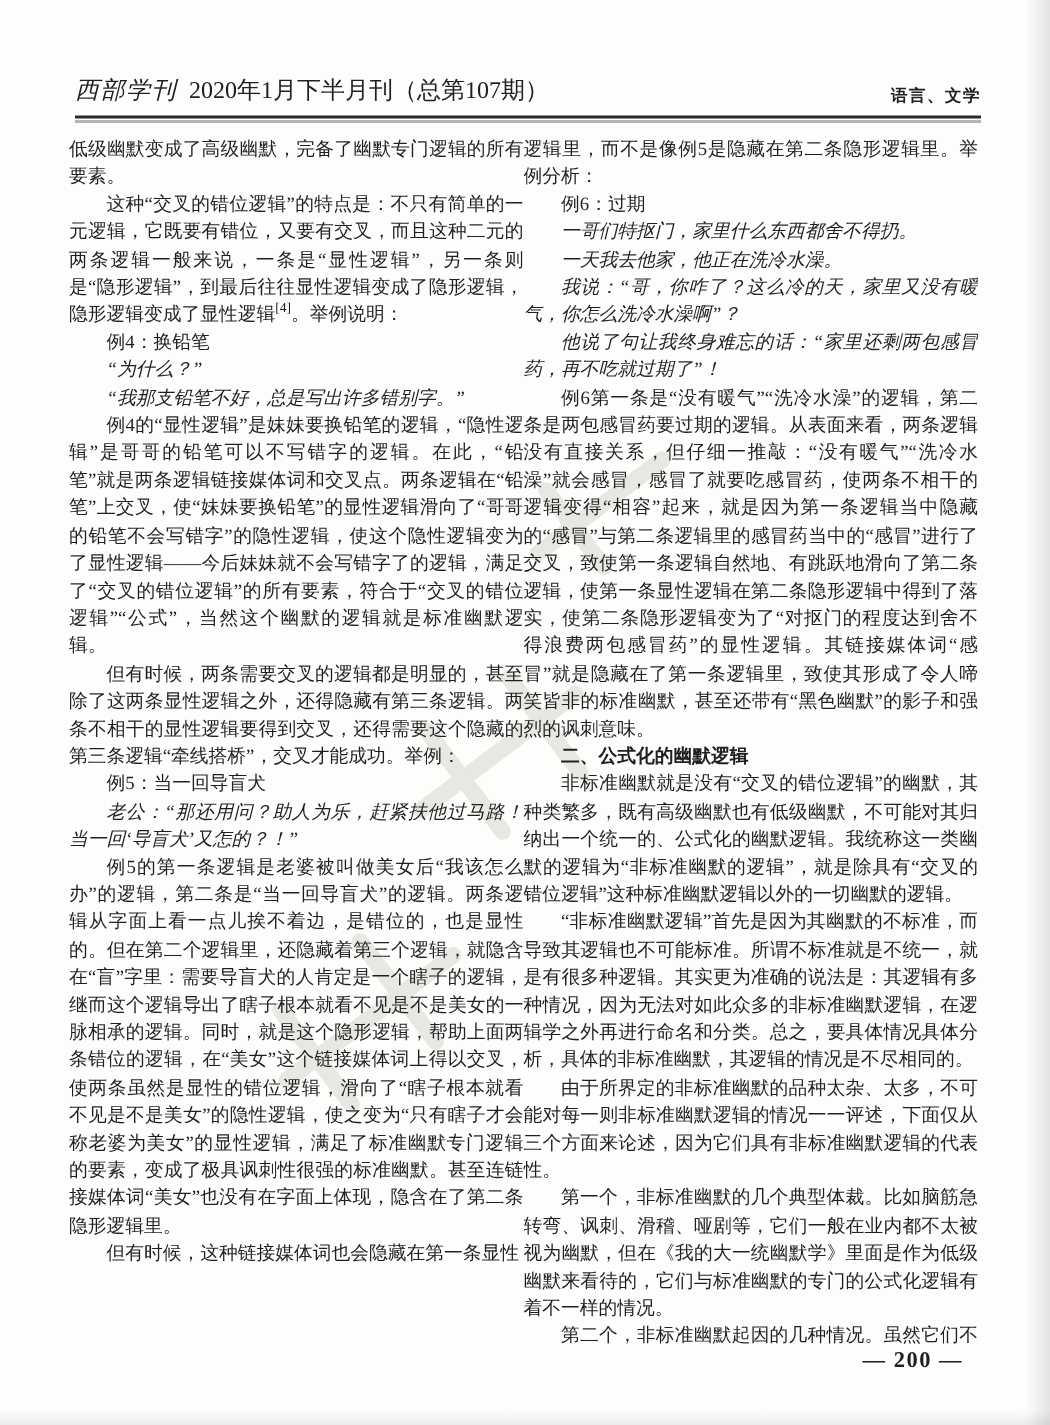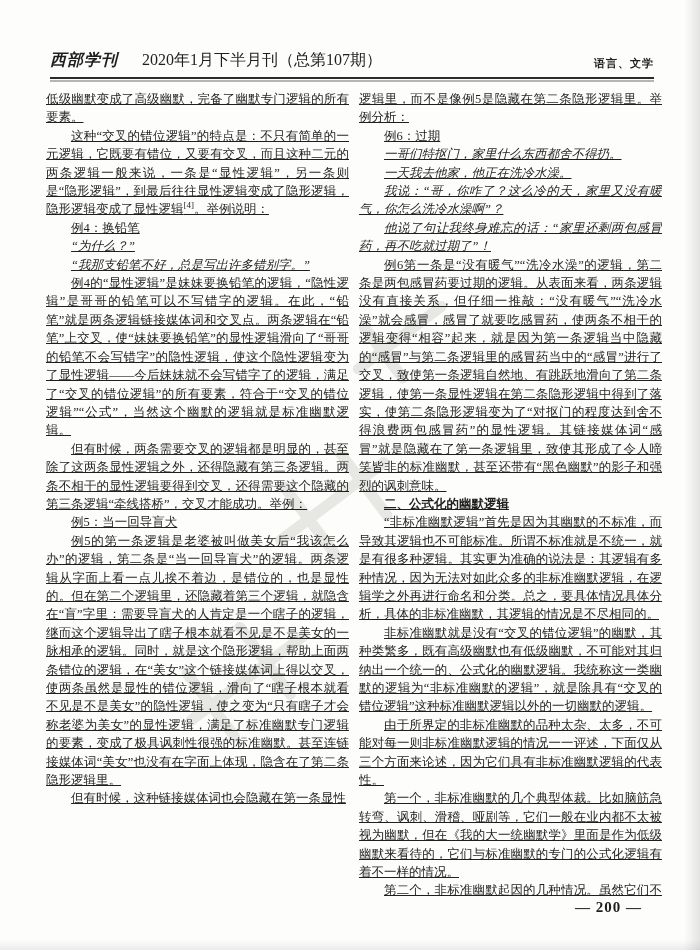--- a/index.html
+++ b/index.html
@@ -26,22 +26,22 @@
     background:linear-gradient(to bottom,rgba(0,0,0,0),rgba(0,0,0,0.07));
     pointer-events:none;
   }
 
   
   .header{
     position:absolute;top:50px;left:50px;right:46px;
     display:flex;justify-content:space-between;align-items:flex-end;
   }
   .journal-name{
-    font-weight:700;font-style:italic;
-    font-size:16px;letter-spacing:1px;margin-right:20px;
+    font-weight:400;font-style:italic;
+    font-size:16px;letter-spacing:1px;margin-right:4px;
   }
   .issue-info{font-size:16px;}
   .header-right{font-size:11px;font-weight:700;letter-spacing:1px;}
   .rule{position:absolute;left:50px;right:46px;top:77px;}
   .rule-top{height:2px;background:#2b2b2b;}
   .rule-bottom{height:2px;background:#b5b5b2;margin-top:1px;}
 
   
   .watermark{
     position:absolute;left:110px;top:380px;width:460px;height:330px;
@@ -54,21 +54,21 @@
   .wm-s3{left:95px;top:165px;width:11px;height:95px;}
   .wm-s4{left:180px;top:120px;width:140px;height:11px;}
   .wm-s5{left:215px;top:80px;width:11px;height:95px;}
   .wm-s6{left:280px;top:85px;width:11px;height:90px;}
   .wm-s7{left:345px;top:30px;width:115px;height:11px;}
   .wm-s8{left:375px;top:0;width:11px;height:75px;}
 
   
   .columns{
     position:absolute;top:90px;left:46px;width:616px;
-    display:flex;gap:10px;text-decoration:underline;
+    display:flex;
   }
   .col{width:303px;overflow:hidden;height:810px;}
   .para{
     margin:0;
     font-size:12.5px;
     line-height:18.4px;
     text-align:justify;
     text-indent:2em;
   }
   .para.cont{text-indent:0;}
@@ -112,34 +112,35 @@
   <div class="columns">
     <div class="col" id="col-left">
         <p class="para cont">低级幽默变成了高级幽默，完备了幽默专门逻辑的所有要素。</p>
         <p class="para body">这种“交叉的错位逻辑”的特点是：不只有简单的一元逻辑，它既要有错位，又要有交叉，而且这种二元的两条逻辑一般来说，一条是“显性逻辑”，另一条则是“隐形逻辑”，到最后往往显性逻辑变成了隐形逻辑，隐形逻辑变成了显性逻辑<sup class="ref">[4]</sup>。举例说明：</p>
         <p class="para example">例4：换铅笔</p>
         <p class="para dialog">“为什么？”</p>
         <p class="para dialog">“我那支铅笔不好，总是写出许多错别字。”</p>
         <p class="para body">例4的“显性逻辑”是妹妹要换铅笔的逻辑，“隐性逻辑”是哥哥的铅笔可以不写错字的逻辑。在此，“铅笔”就是两条逻辑链接媒体词和交叉点。两条逻辑在“铅笔”上交叉，使“妹妹要换铅笔”的显性逻辑滑向了“哥哥的铅笔不会写错字”的隐性逻辑，使这个隐性逻辑变为了显性逻辑——今后妹妹就不会写错字了的逻辑，满足了“交叉的错位逻辑”的所有要素，符合于“交叉的错位逻辑”“公式”，当然这个幽默的逻辑就是标准幽默逻辑。</p>
         <p class="para body">但有时候，两条需要交叉的逻辑都是明显的，甚至除了这两条显性逻辑之外，还得隐藏有第三条逻辑。两条不相干的显性逻辑要得到交叉，还得需要这个隐藏的第三条逻辑“牵线搭桥”，交叉才能成功。举例：</p>
         <p class="para example">例5：当一回导盲犬</p>
+        <p class="para dialog">老公：“那还用问？助人为乐，赶紧扶他过马路！当一回‘导盲犬’又怎的？！”</p>
         <p class="para body">例5的第一条逻辑是老婆被叫做美女后“我该怎么办”的逻辑，第二条是“当一回导盲犬”的逻辑。两条逻辑从字面上看一点儿挨不着边，是错位的，也是显性的。但在第二个逻辑里，还隐藏着第三个逻辑，就隐含在“盲”字里：需要导盲犬的人肯定是一个瞎子的逻辑，继而这个逻辑导出了瞎子根本就看不见是不是美女的一脉相承的逻辑。同时，就是这个隐形逻辑，帮助上面两条错位的逻辑，在“美女”这个链接媒体词上得以交叉，使两条虽然是显性的错位逻辑，滑向了“瞎子根本就看不见是不是美女”的隐性逻辑，使之变为“只有瞎子才会称老婆为美女”的显性逻辑，满足了标准幽默专门逻辑的要素，变成了极具讽刺性很强的标准幽默。甚至连链接媒体词“美女”也没有在字面上体现，隐含在了第二条隐形逻辑里。</p>
         <p class="para body">但有时候，这种链接媒体词也会隐藏在第一条显性</p>
       </div>
     <div class="col" id="col-right">
         <p class="para cont">逻辑里，而不是像例5是隐藏在第二条隐形逻辑里。举例分析：</p>
         <p class="para example">例6：过期</p>
         <p class="para dialog">一哥们特抠门，家里什么东西都舍不得扔。</p>
         <p class="para dialog">一天我去他家，他正在洗冷水澡。</p>
         <p class="para dialog">我说：“哥，你咋了？这么冷的天，家里又没有暖气，你怎么洗冷水澡啊”？</p>
         <p class="para dialog">他说了句让我终身难忘的话：“家里还剩两包感冒药，再不吃就过期了”！</p>
         <p class="para body">例6第一条是“没有暖气”“洗冷水澡”的逻辑，第二条是两包感冒药要过期的逻辑。从表面来看，两条逻辑没有直接关系，但仔细一推敲：“没有暖气”“洗冷水澡”就会感冒，感冒了就要吃感冒药，使两条不相干的逻辑变得“相容”起来，就是因为第一条逻辑当中隐藏的“感冒”与第二条逻辑里的感冒药当中的“感冒”进行了交叉，致使第一条逻辑自然地、有跳跃地滑向了第二条逻辑，使第一条显性逻辑在第二条隐形逻辑中得到了落实，使第二条隐形逻辑变为了“对抠门的程度达到舍不得浪费两包感冒药”的显性逻辑。其链接媒体词“感冒”就是隐藏在了第一条逻辑里，致使其形成了令人啼笑皆非的标准幽默，甚至还带有“黑色幽默”的影子和强烈的讽刺意味。</p>
         <p class="para heading">二、公式化的幽默逻辑</p>
+        <p class="para body">非标准幽默就是没有“交叉的错位逻辑”的幽默，其种类繁多，既有高级幽默也有低级幽默，不可能对其归纳出一个统一的、公式化的幽默逻辑。我统称这一类幽默的逻辑为“非标准幽默的逻辑”，就是除具有“交叉的错位逻辑”这种标准幽默逻辑以外的一切幽默的逻辑。</p>
         <p class="para body">“非标准幽默逻辑”首先是因为其幽默的不标准，而导致其逻辑也不可能标准。所谓不标准就是不统一，就是有很多种逻辑。其实更为准确的说法是：其逻辑有多种情况，因为无法对如此众多的非标准幽默逻辑，在逻辑学之外再进行命名和分类。总之，要具体情况具体分析，具体的非标准幽默，其逻辑的情况是不尽相同的。</p>
-        <p class="para body">非标准幽默就是没有“交叉的错位逻辑”的幽默，其种类繁多，既有高级幽默也有低级幽默，不可能对其归纳出一个统一的、公式化的幽默逻辑。我统称这一类幽默的逻辑为“非标准幽默的逻辑”，就是除具有“交叉的错位逻辑”这种标准幽默逻辑以外的一切幽默的逻辑。</p>
         <p class="para body">由于所界定的非标准幽默的品种太杂、太多，不可能对每一则非标准幽默逻辑的情况一一评述，下面仅从三个方面来论述，因为它们具有非标准幽默逻辑的代表性。</p>
         <p class="para body">第一个，非标准幽默的几个典型体裁。比如脑筋急转弯、讽刺、滑稽、哑剧等，它们一般在业内都不太被视为幽默，但在《我的大一统幽默学》里面是作为低级幽默来看待的，它们与标准幽默的专门的公式化逻辑有着不一样的情况。</p>
         <p class="para body">第二个，非标准幽默起因的几种情况。虽然它们不具有专门的公式化的幽默的逻辑，但对逻辑的不同属性</p>
       </div>
   </div>
 
   <div class="footer">
     <span class="page-number">— 200 —</span>
   </div>
 

